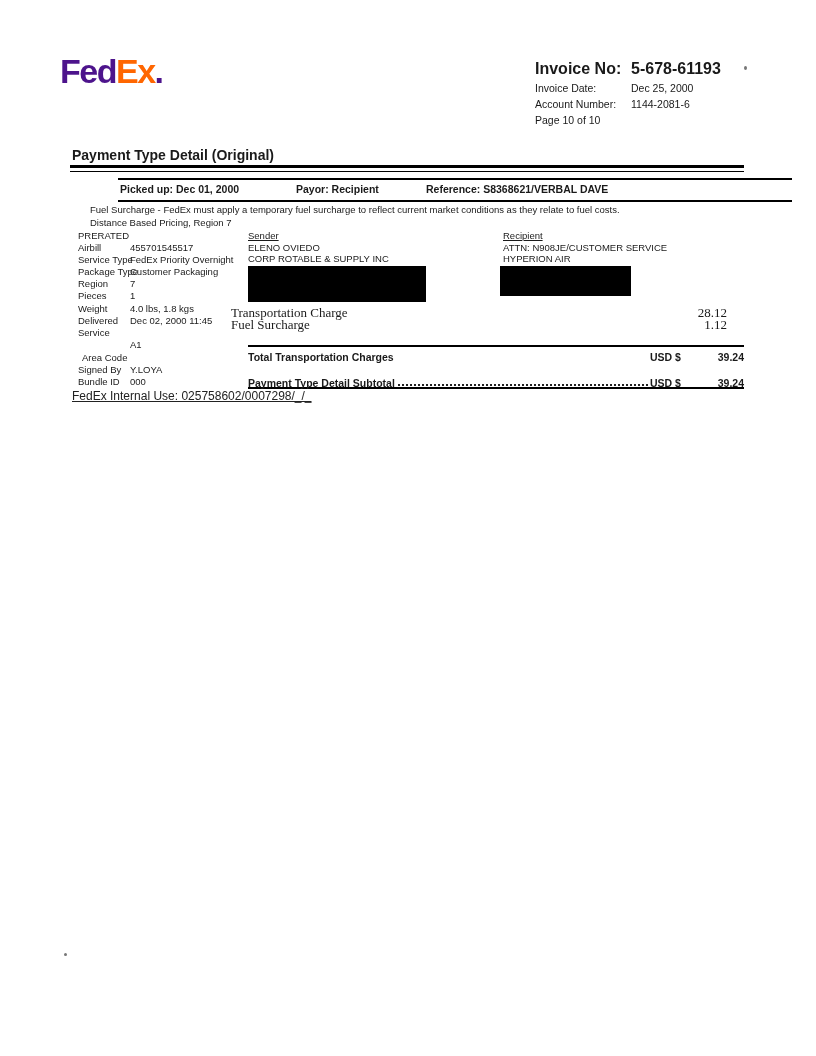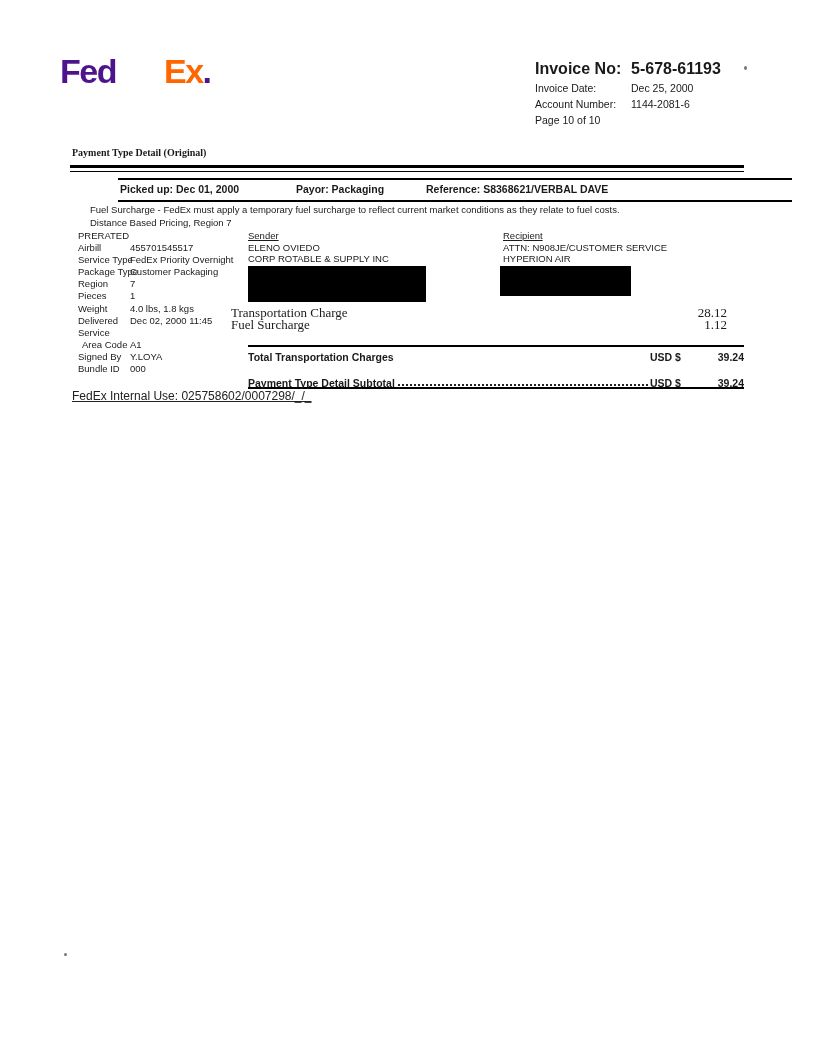--- a/index.html
+++ b/index.html
@@ -19,39 +19,39 @@
   
   .logo {
     position: absolute;
     left: 60px; top: 54px;
     font-size: 34px;
     font-weight: 700;
     letter-spacing: -1.5px;
     line-height: 1;
   }
   .logo-fed  { color: var(--logo_purple, #4D148C); }
-  .logo-ex   { color: var(--logo_orange, #FF6600); padding-left: 48px; }
+  .logo-ex   { color: var(--logo_orange, #FF6600); }
   .logo-dot  { color: var(--logo_purple, #4D148C); }
 
   
   .invoice-header { position: absolute; left: 535px; top: 62px; width: 215px; font-size: 10.5px; }
   .ih-row { display: flex; margin-bottom: 4px; line-height: 12px; }
   .ih-row.ih-bold { font-weight: 700; font-size: 16px; margin-bottom: 7px; line-height: 13px; }
   .ih-label { width: 96px; flex: 0 0 96px; }
   .ih-value { flex: 1; }
 
   .artifact-dot {
     position: absolute; width: 3px; height: 4px;
     background: #777; border-radius: 50%;
   }
   .artifact-top { left: 744px; top: 66px; }
   .artifact-bottom { left: 64px; top: 953px; width: 3px; height: 3px; }
 
   
-  .section-title { position: absolute; left: 72px; top: 147px; font-weight: 700; font-size: 10px; font-family: Liberation Serif, serif; }
+  .section-title { position: absolute; left: 72px; top: 147px; font-weight: 700; font-size: 14px; }
   .double-rule {
     position: absolute; left: 70px; top: 165px; width: 674px; height: 7px;
     border-top: 3px solid #000; border-bottom: 1px solid #000;
   }
 
   
   .meta-row {
     position: absolute; left: 70px; top: 178px; width: 674px;
     border-top: 2px solid #000; border-bottom: 2px solid #000;
     display: flex; padding: 3px 2px 5px;
@@ -64,21 +64,21 @@
   
   .notes { position: absolute; left: 90px; top: 204px; font-size: 9.5px; line-height: 12.5px; }
 
   
   .shipment {
     position: absolute; left: 78px; top: 230px; width: 172px;
     font-size: 9.5px; line-height: 12.1px; white-space: nowrap;
   }
   .sh-row { display: flex; }
   .sh-label { width: 52px; flex: 0 0 52px; }
-  .sh-row.indent .sh-label { padding-left: 4px; }
+  .sh-row.indent .sh-label { padding-left: 4px; margin-top: 13px; }
   .sh-value { flex: 1; }
 
   
   .party { position: absolute; top: 230px; font-size: 9.5px; line-height: 11.5px; white-space: nowrap; }
   .party-sender    { left: 248px; }
   .party-recipient { left: 503px; }
   .party-heading { text-decoration: underline; }
 
   .redaction { position: absolute; background: #000; }
   .redaction-sender    { left: 248px; top: 266px; width: 178px; height: 36px; }
@@ -140,21 +140,21 @@
     <div class="ih-row">
       <span class="ih-label">Page 10 of 10</span>
     </div>
   </div>
 
   <div class="section-title">Payment Type Detail (Original)</div>
   <div class="double-rule"></div>
 
   <div class="meta-row">
     <span class="meta-picked">Picked up: Dec 01, 2000</span>
-    <span class="meta-payor">Payor: Packaging</span>
+    <span class="meta-payor">Payor: Recipient</span>
     <span class="meta-ref">Reference: S8368621/VERBAL DAVE</span>
   </div>
 
   <div class="notes">
     <div>Fuel Surcharge - FedEx must apply a temporary fuel surcharge to reflect current market conditions as they relate to fuel costs.</div>
     <div>Distance Based Pricing, Region 7</div>
   </div>
 
   <div class="shipment">
     <div class="sh-row">

